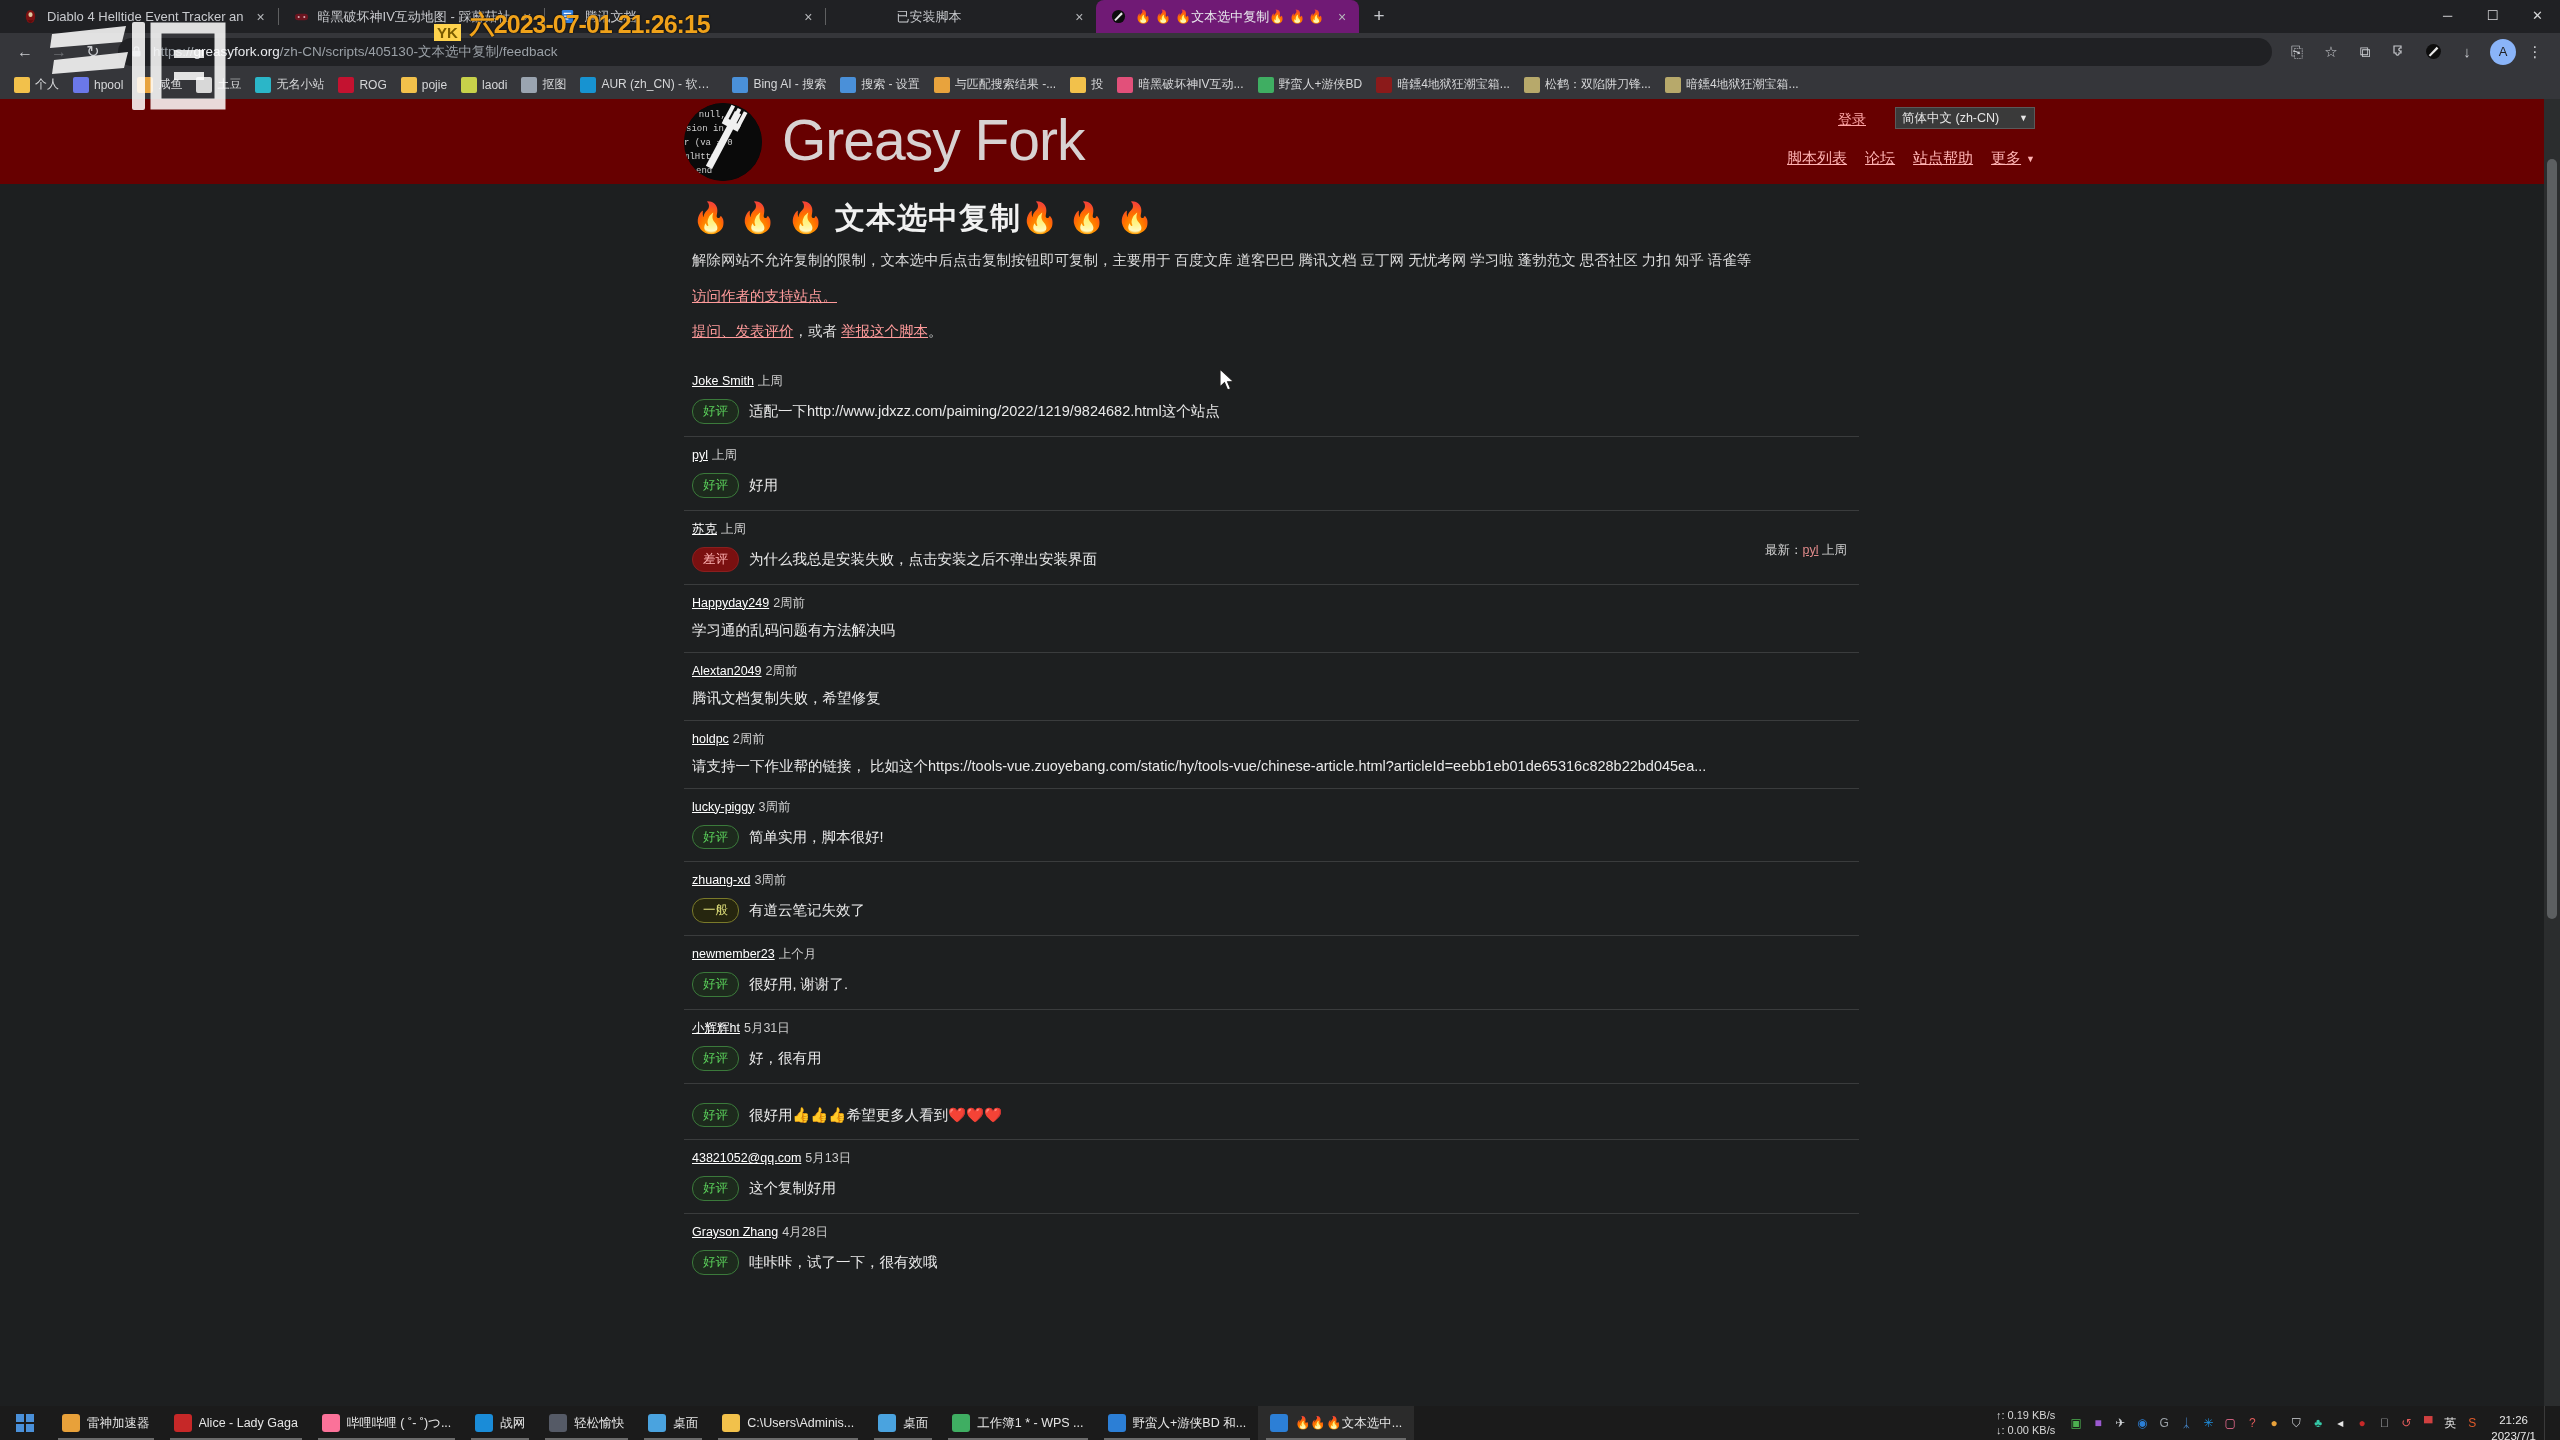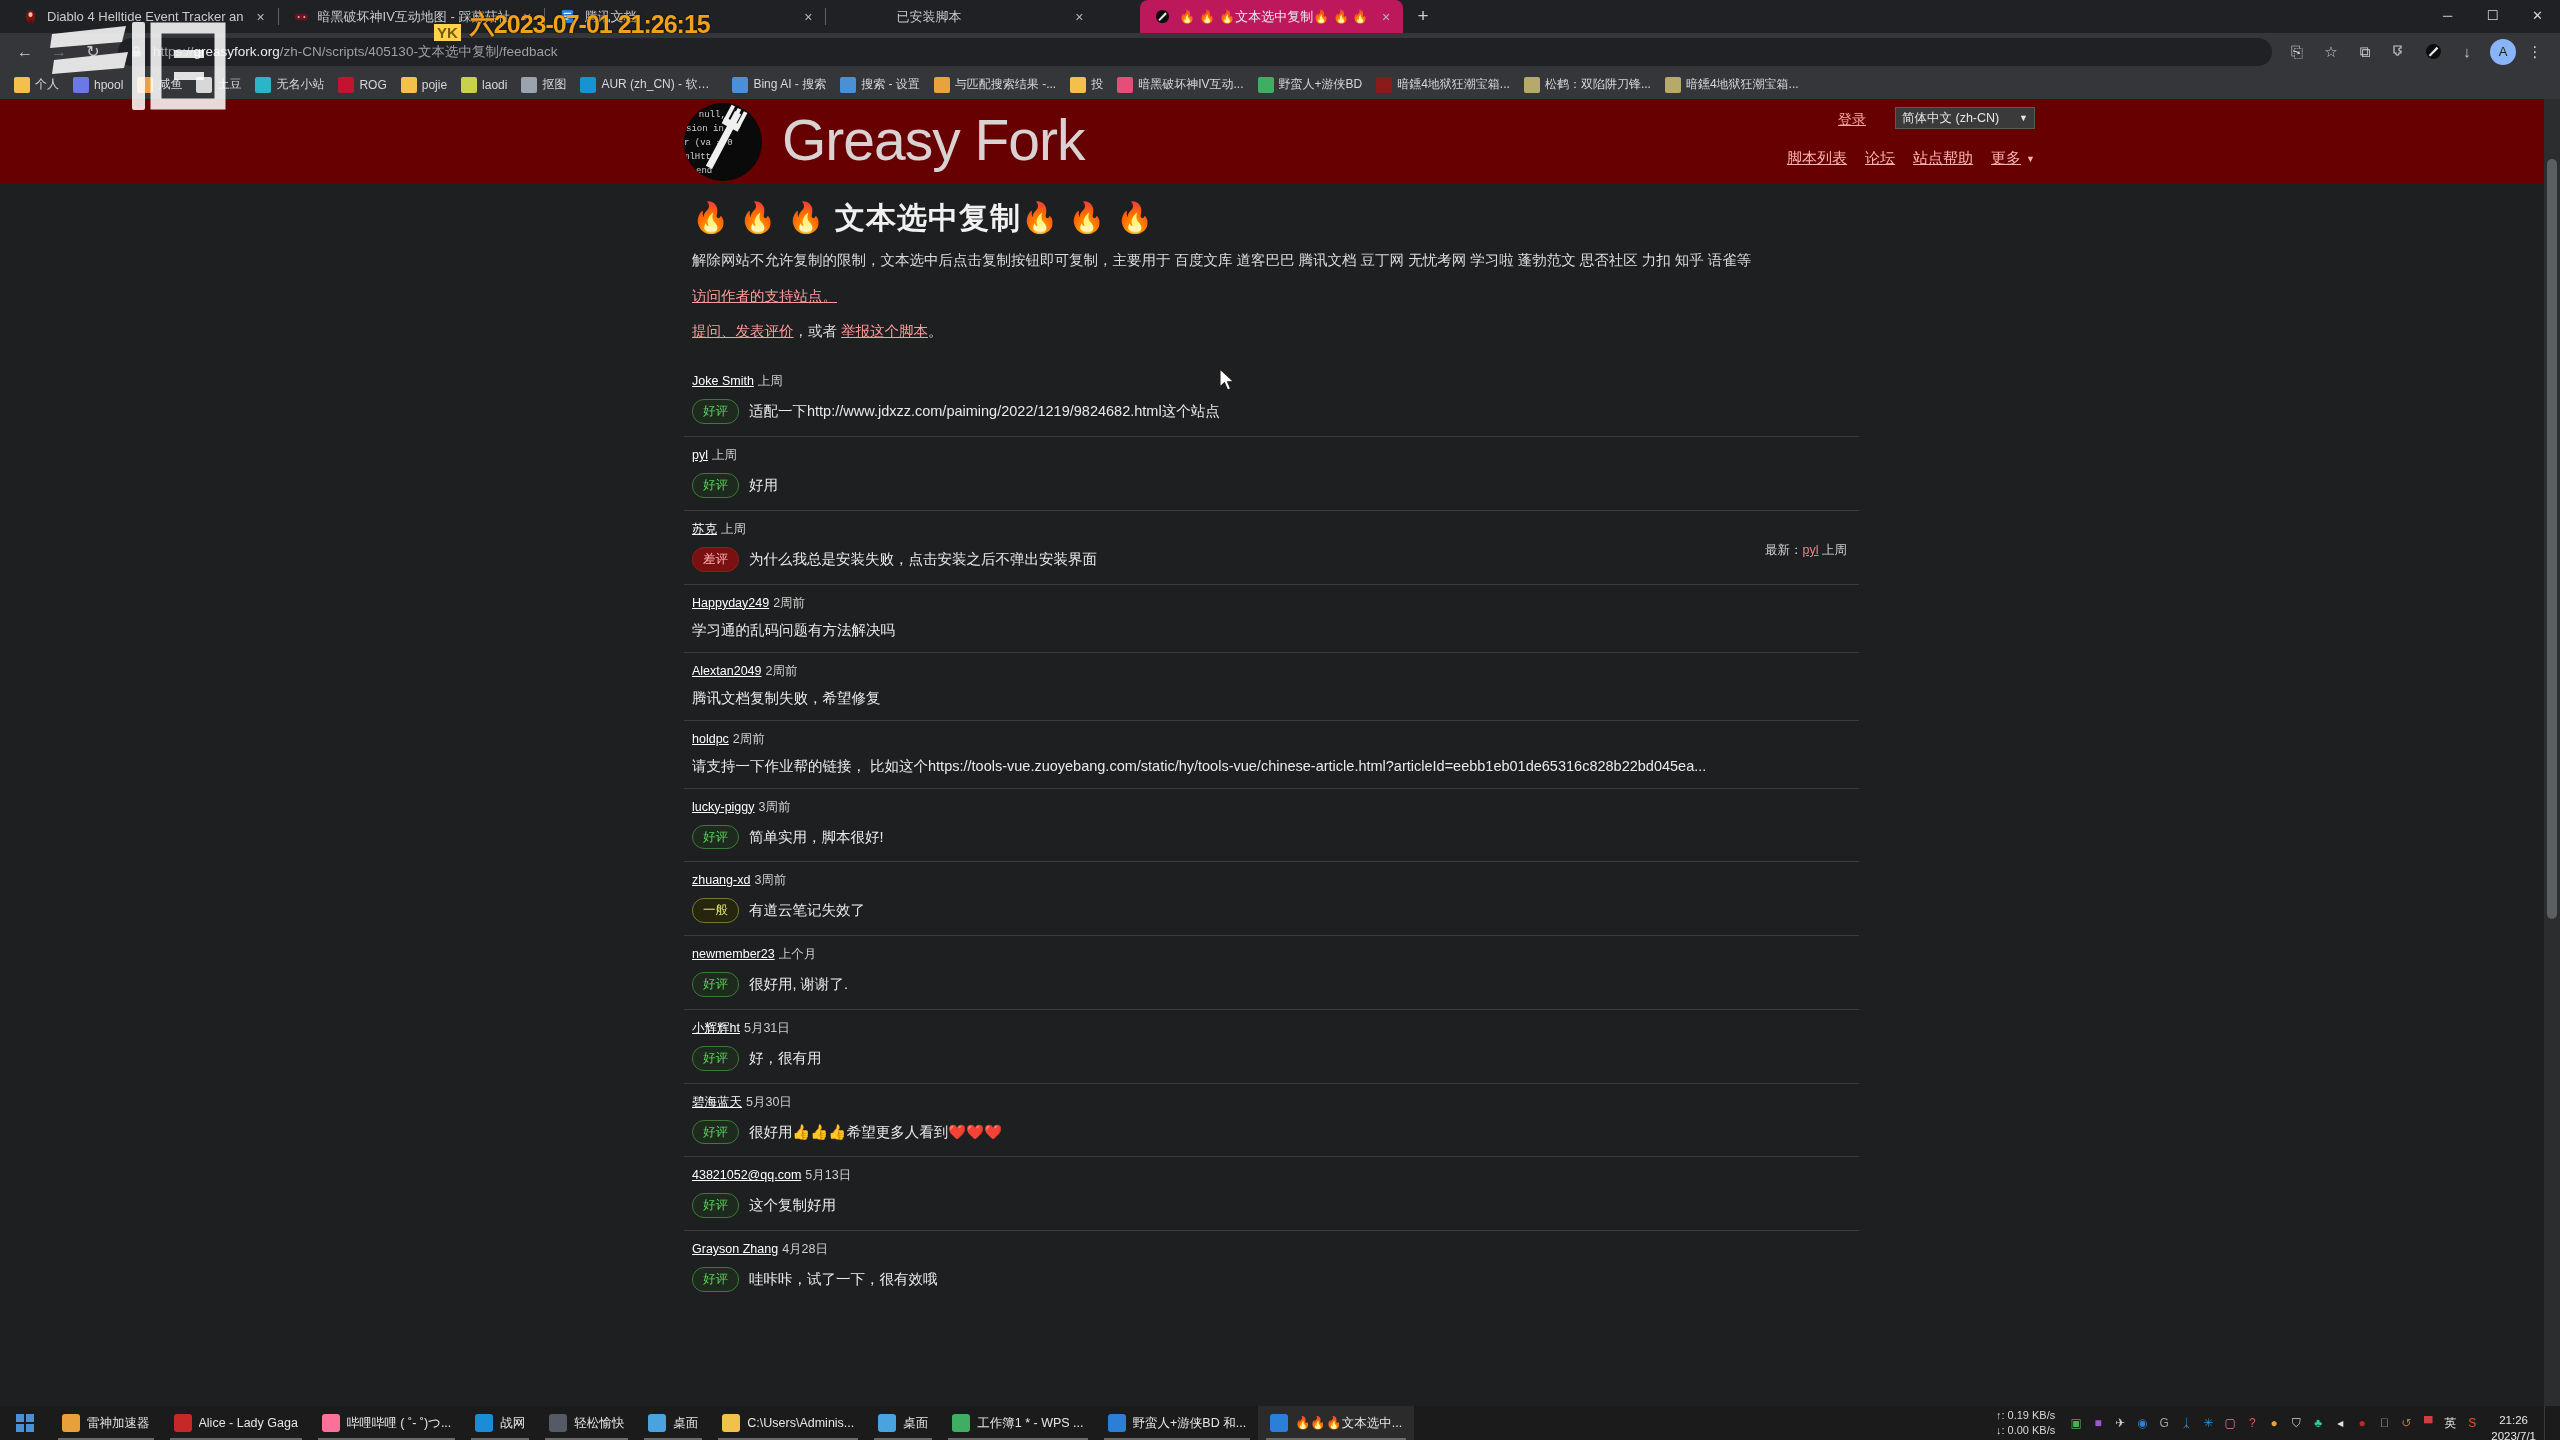--- a/index.html
+++ b/index.html
@@ -17,21 +17,21 @@
   #tab-strip {
     height: 33px; background: #202124; display: flex; align-items: flex-end;
     padding-left: 8px; position: relative;
   }
   .tab {
     height: 33px; display: flex; align-items: center; gap: 8px;
     padding: 0 8px 0 14px; min-width: 100px; max-width: 280px;
     font-size: 13px; color: #c8cace; position: relative;
     border-radius: 8px 8px 0 0;
   }
-  .tab.active { background: #be185d; color: #e8eaed; margin-left: 44px; }
+  .tab.active { background: #701a75; color: #e8eaed; }
   .tab .favicon { width: 17px; height: 17px; flex: 0 0 17px; display:flex; align-items:center; justify-content:center; font-size: 12px; }
   .tab .tab-title { flex: 1 1 auto; white-space: nowrap; overflow: hidden; text-overflow: clip; }
   .tab .tab-close { width: 18px; flex: 0 0 18px; text-align: center; color: #b6b8bb; font-size: 14px; line-height: 1; }
   .tab-sep { width: 1px; height: 17px; background: #5f6061; align-self: center; }
   #new-tab-btn { width: 28px; height: 28px; margin-left: 6px; color: #c8cace; font-size: 19px; line-height: 26px; text-align: center; align-self: center; }
   #win-controls { margin-left: auto; display: flex; align-items: flex-start; height: 33px; }
   #win-controls div { width: 45px; height: 31px; display: flex; align-items: center; justify-content: center; color: #d6d7d9; font-size: 13px; }
 
   
   #rec-clock {
@@ -447,21 +447,20 @@
               </div>
             </div>
             <div class="fb-item">
               <div class="fb-meta"><a href="#" class="fb-user">小辉辉ht</a><span class="fb-time">5月31日</span></div>
               <div class="fb-body">
                 <span class="badge good">好评</span>
                 <span class="fb-text">好，很有用</span>
               </div>
             </div>
             <div class="fb-item">
-              <div class="fb-meta"><a href="#" class="fb-user">碧海蓝天</a><span class="fb-time">5月30日</span></div>
               <div class="fb-body">
                 <span class="badge good">好评</span>
                 <span class="fb-text">很好用👍👍👍希望更多人看到❤️❤️❤️</span>
               </div>
             </div>
             <div class="fb-item">
               <div class="fb-meta"><a href="#" class="fb-user">43821052@qq.com</a><span class="fb-time">5月13日</span></div>
               <div class="fb-body">
                 <span class="badge good">好评</span>
                 <span class="fb-text">这个复制好用</span>

